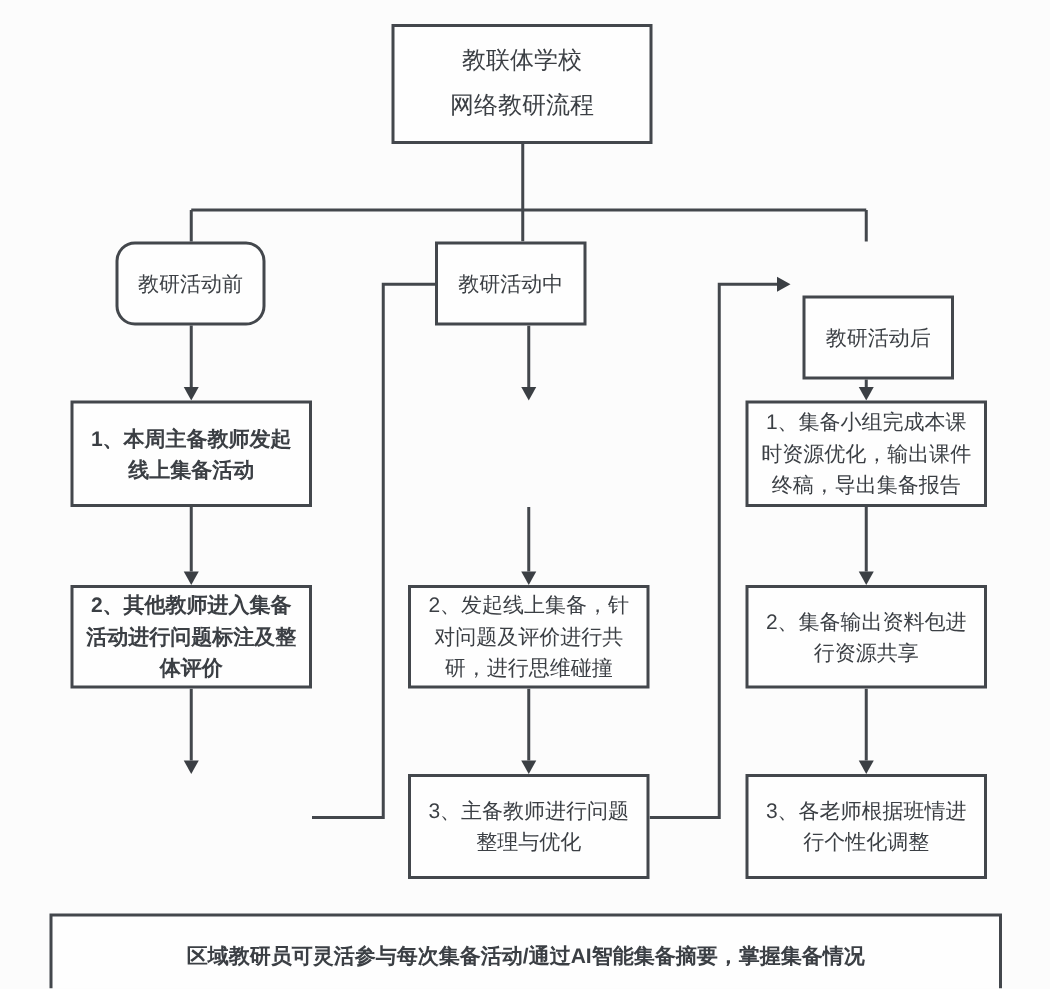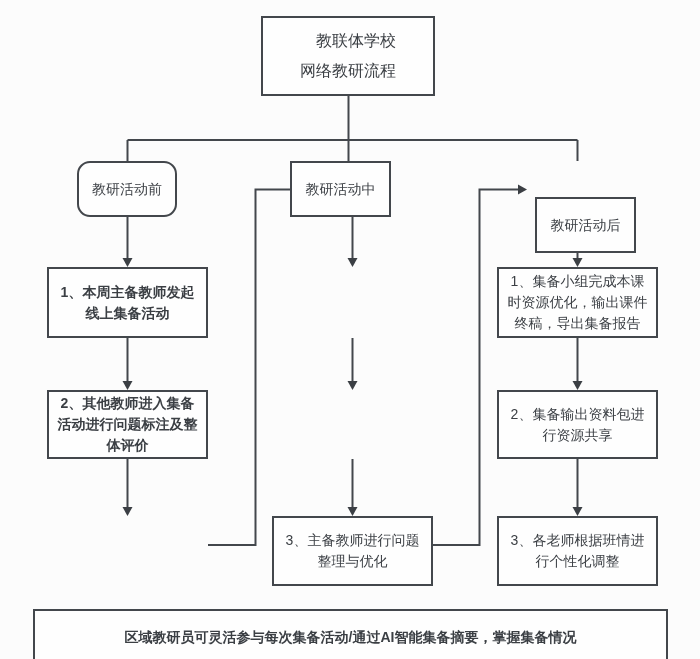--- a/index.html
+++ b/index.html
@@ -32,21 +32,20 @@
     justify-content: center;
     text-align: center;
     z-index: 2;
     line-height: 1.5;
   }
   .title-box {
     left: 261px; top: 16px; width: 174px; height: 80px;
     font-size: 16px;
     line-height: 1.85;
     white-space: pre-line;
-    text-align: right;
   }
   .header-box {
     top: 161px; width: 101px; height: 56px;
     font-size: 14px;
   }
   .h1 { left: 77px;  width: 100px; border-radius: 13px; }
   .h2 { left: 290px; }
   .h3 { left: 535px; margin-top: 36px; }
   .step-box {
     width: 161px;
@@ -110,20 +109,21 @@
   <div class="box title-box">教联体学校
 网络教研流程</div>
 
   <div class="box header-box h1">教研活动前</div>
   <div class="box header-box h2">教研活动中</div>
   <div class="box header-box h3">教研活动后</div>
 
   <div class="box step-box c1 r1">1、本周主备教师发起线上集备活动</div>
   <div class="box step-box c1 r2">2、其他教师进入集备活动进行问题标注及整体评价</div>
 
+  <div class="box step-box c2 r2">2、发起线上集备，针对问题及评价进行共研，进行思维碰撞</div>
   <div class="box step-box c2 r3">3、主备教师进行问题整理与优化</div>
 
   <div class="box step-box c3 r1">1、集备小组完成本课时资源优化，输出课件终稿，导出集备报告</div>
   <div class="box step-box c3 r2">2、集备输出资料包进行资源共享</div>
   <div class="box step-box c3 r3">3、各老师根据班情进行个性化调整</div>
 
   <div class="box footer-box">区域教研员可灵活参与每次集备活动/通过AI智能集备摘要，掌握集备情况</div>
 
 </div>
 

